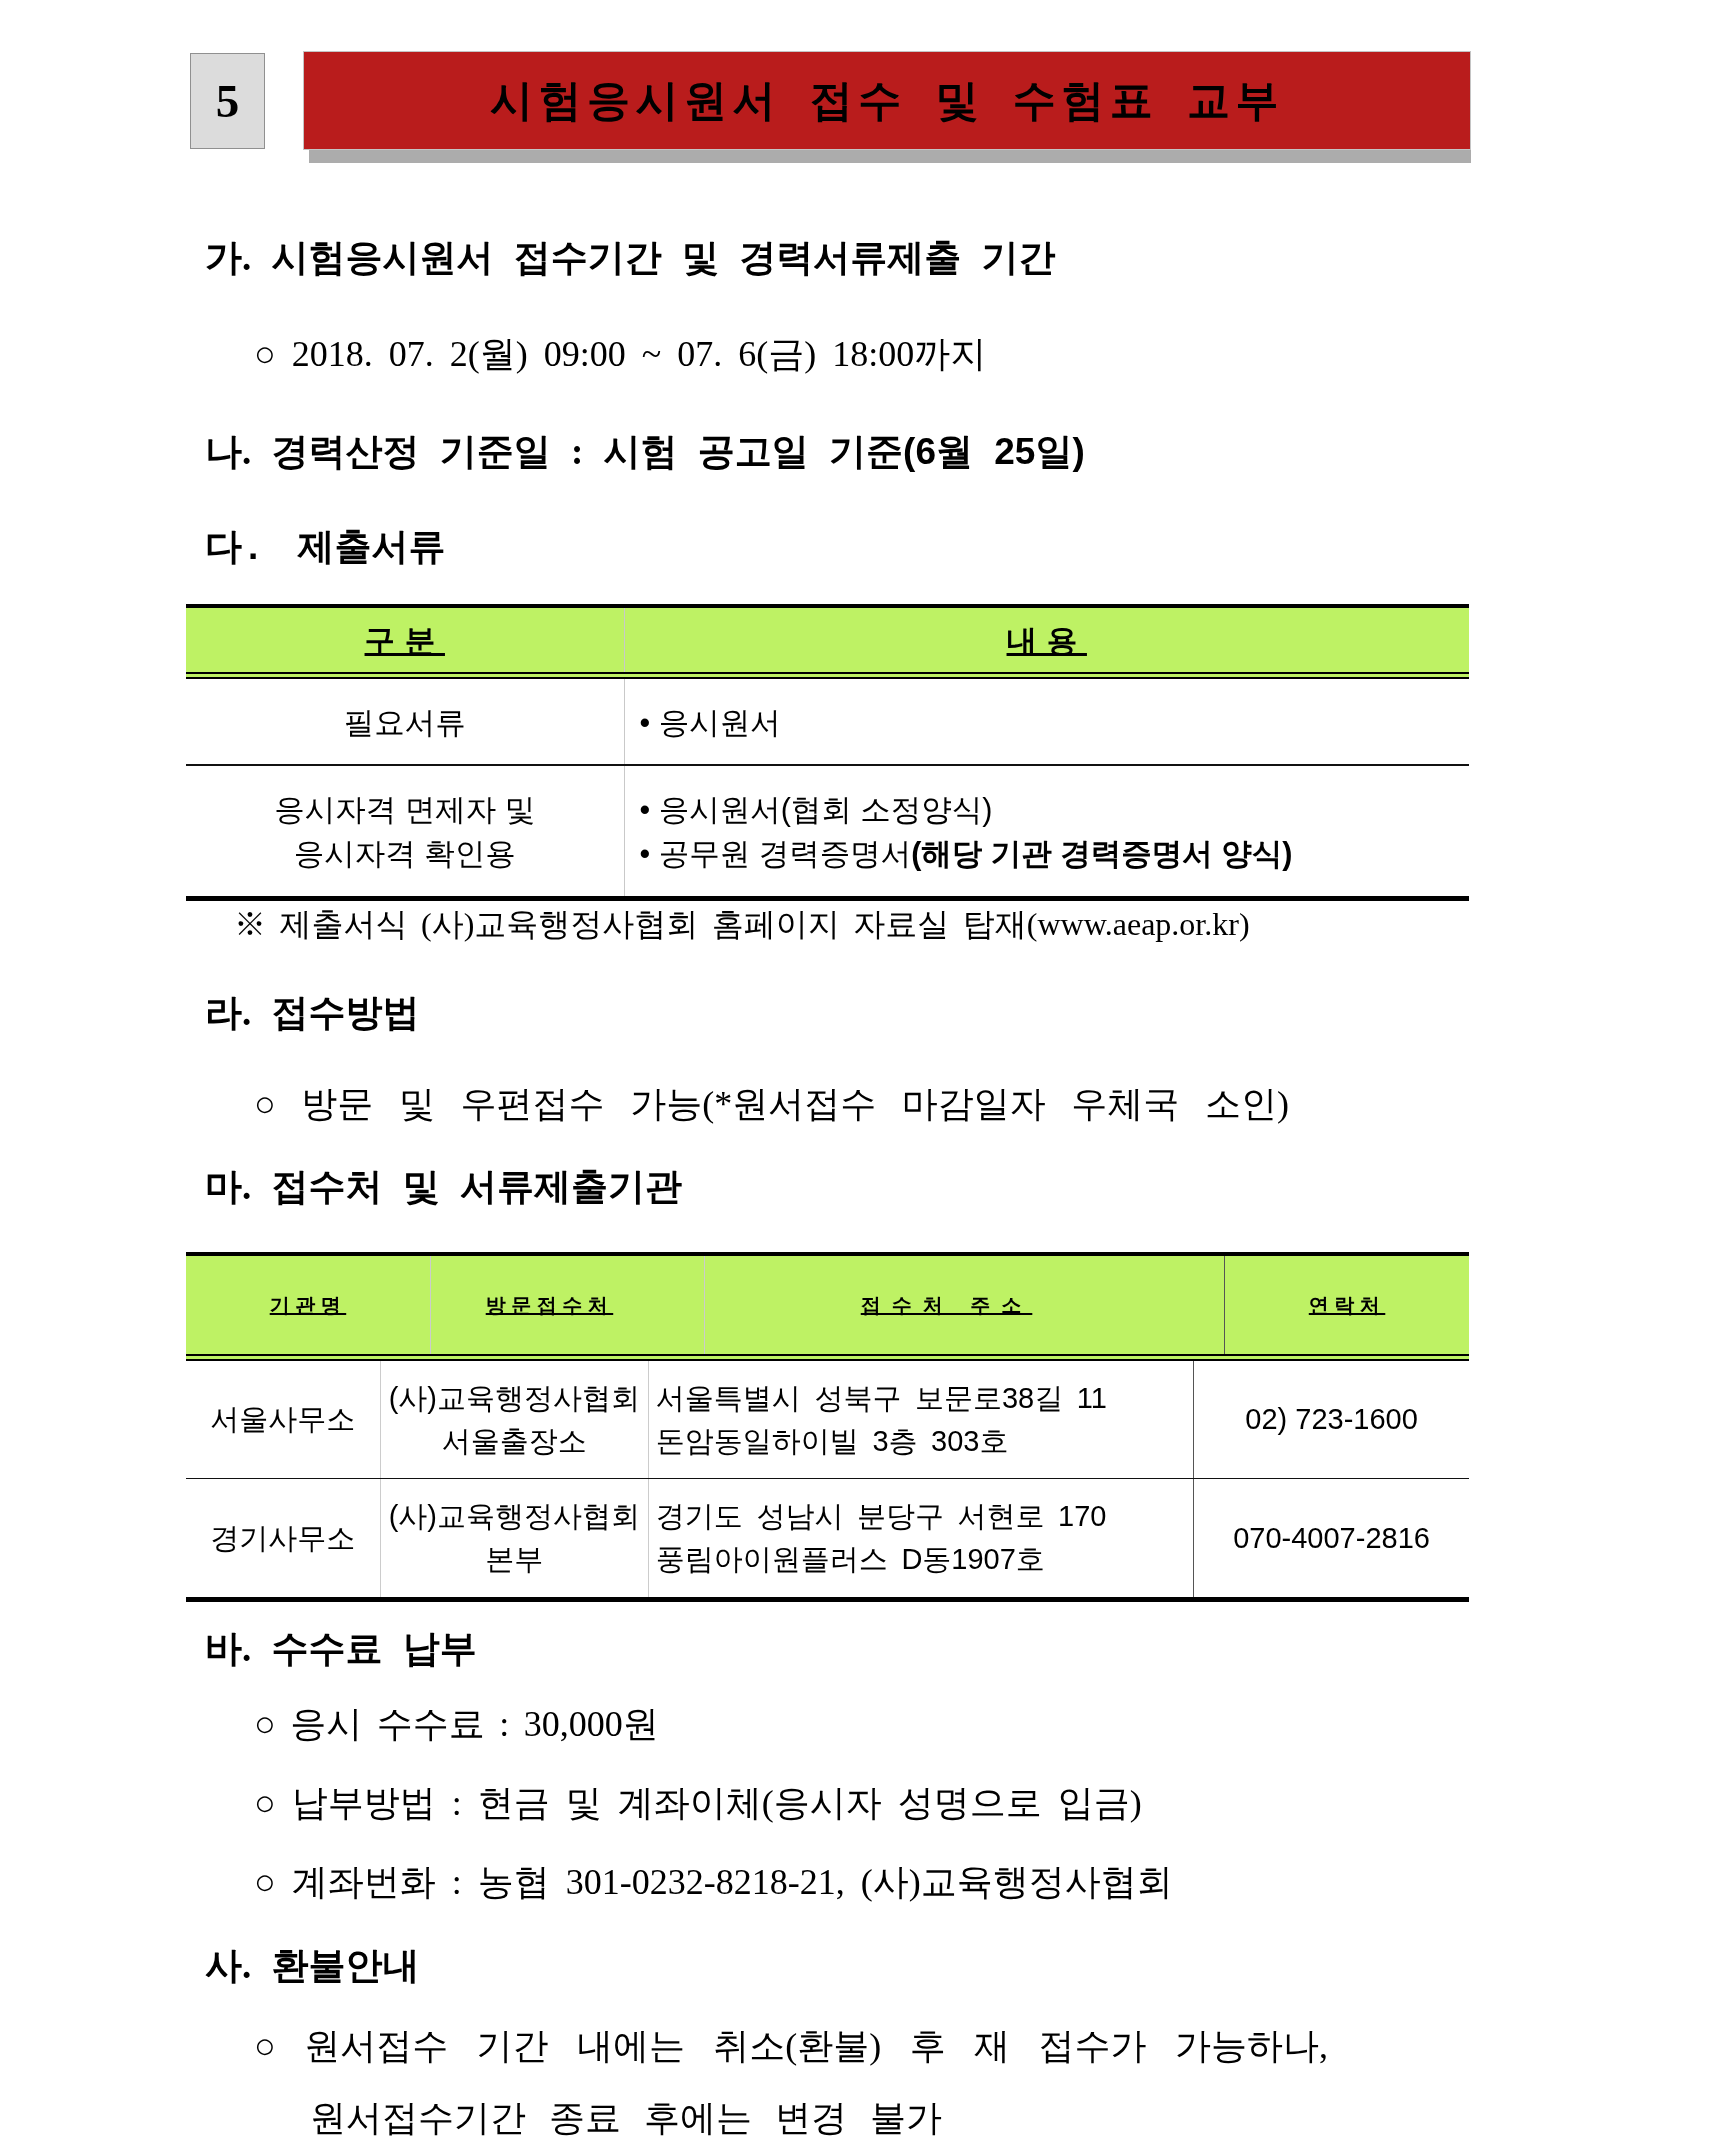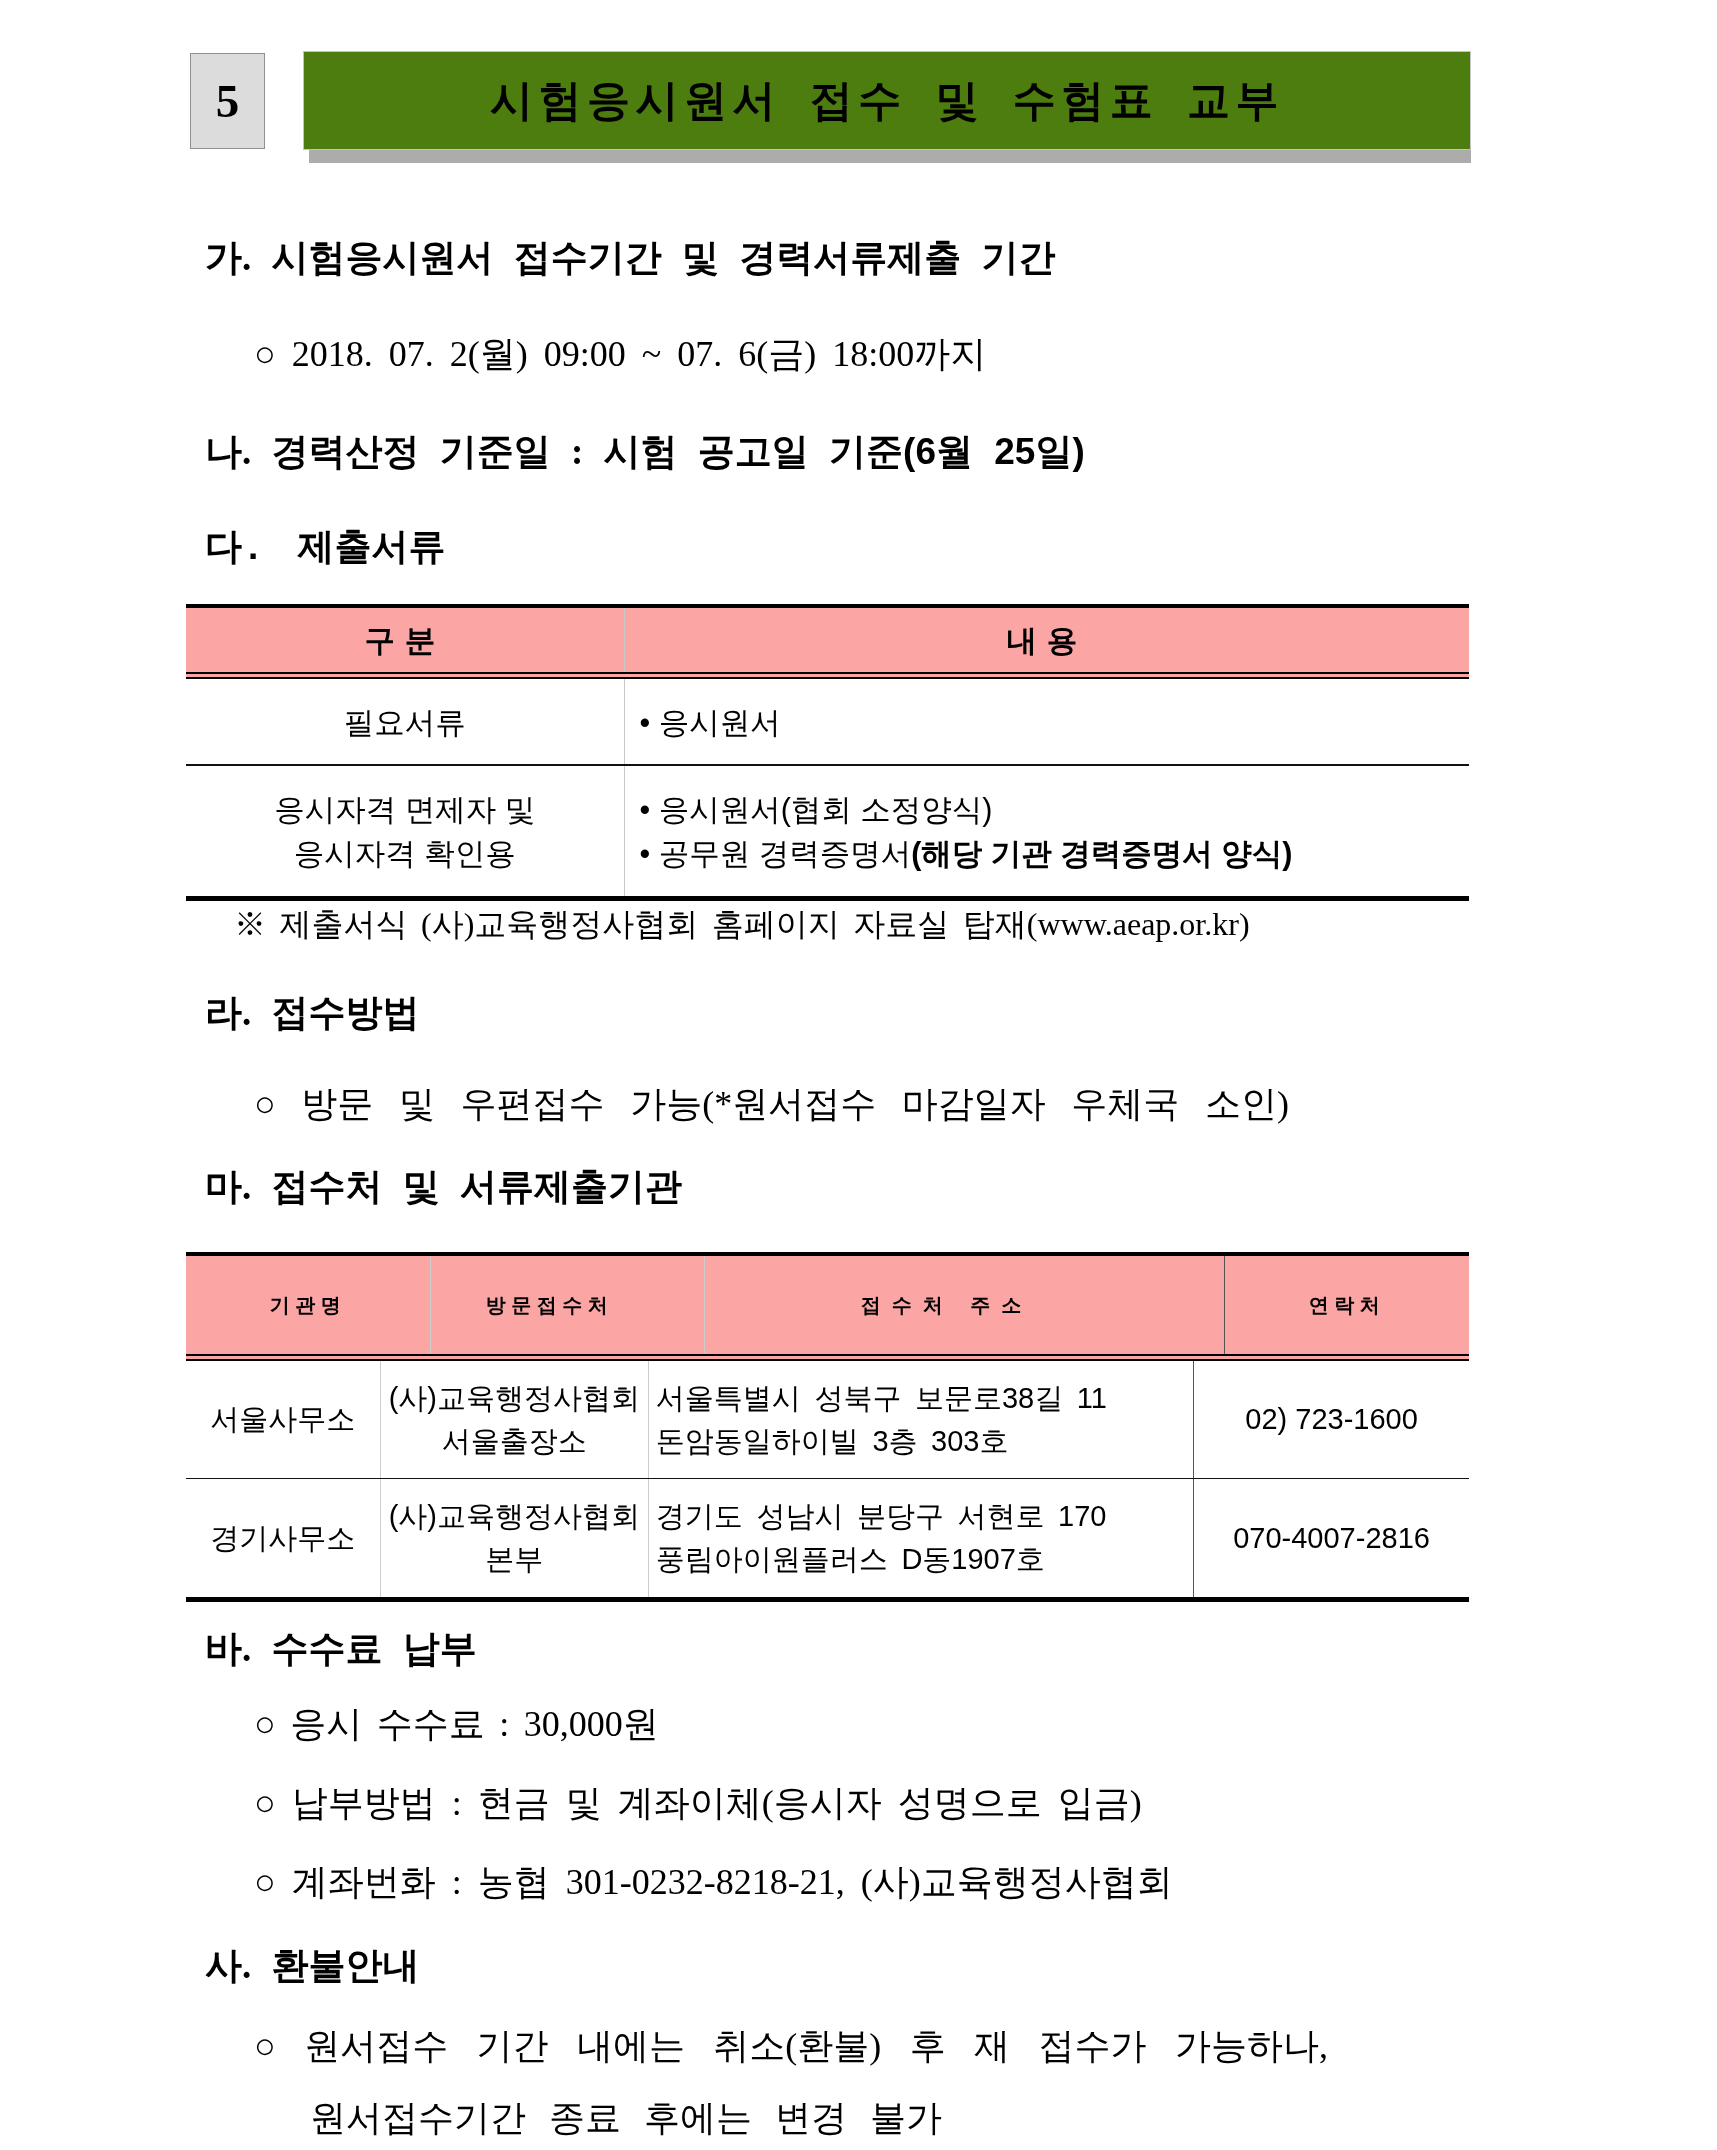--- a/index.html
+++ b/index.html
@@ -14,21 +14,21 @@
 
   
   .num-box{
     position:absolute;left:190px;top:53px;width:73px;height:94px;
     background:#dcdcdc;border:1.4px solid #909090;
     display:flex;align-items:center;justify-content:center;
     font-size:47px;font-weight:bold;
   }
   .title-box{
     position:absolute;left:303px;top:51px;width:1166px;height:97px;
-    background:#4d7c0f;border:1.4px solid #c4c4c4;
+    background:#b91c1c;border:1.4px solid #c4c4c4;
     display:flex;align-items:center;justify-content:center;
   }
   .title-text{
     font-size:43px;font-weight:bold;letter-spacing:5.5px;word-spacing:12.5px;
     white-space:nowrap;
   }
   .title-shadow{
     position:absolute;left:309px;top:150px;width:1162px;height:13px;
     background:#acacac;
   }
@@ -61,21 +61,21 @@
 
   
   .tbl{
     position:absolute;left:186px;width:1283px;
     border-top:4.8px solid #000;border-bottom:5.5px solid #000;
     font-family:"Liberation Sans", sans-serif;
     box-sizing:border-box;
   }
   .trow{display:flex;width:100%;box-sizing:border-box;}
   .cell{display:flex;flex-direction:column;justify-content:center;box-sizing:border-box;}
-  .hrow{background:#fca5a5;border-bottom:7px double #000;}
+  .hrow{background:#bef264;border-bottom:7px double #000;text-decoration:underline;}
   .hcell{font-weight:bold;font-size:32px;letter-spacing:9.7px;
          align-items:center;text-align:center;}
   .center{align-items:center;text-align:center;}
   .left{align-items:flex-start;text-align:left;padding-left:15px;}
 
   
   #table1{top:604px;}
   #table1 .hrow{height:71px;}
   #table1 .col1{width:34.1%;}
   #table1 .col2{width:65.9%;border-left:1.4px solid #c9c9c9;}

